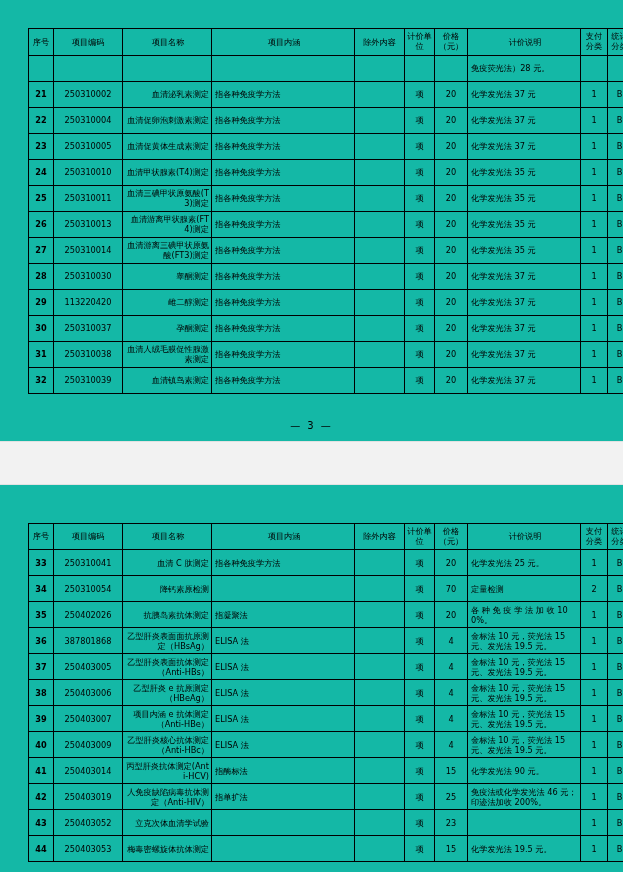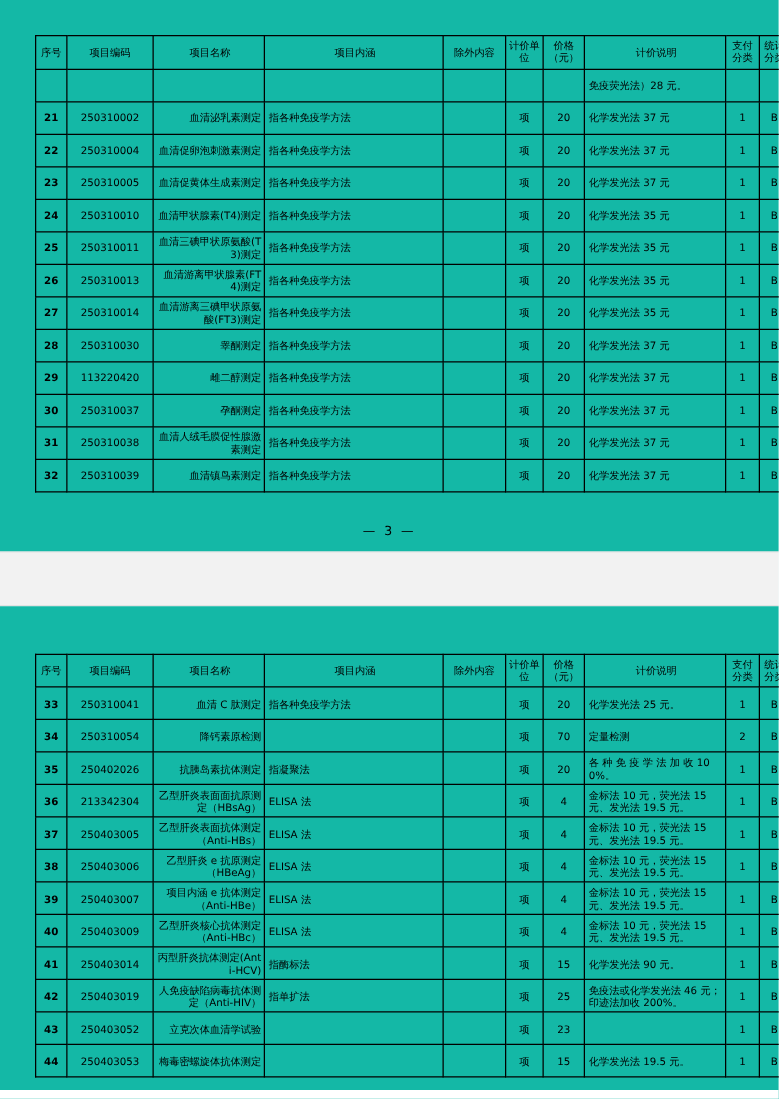--- a/index.html
+++ b/index.html
@@ -294,21 +294,21 @@
         <td class="c-conn">指凝聚法</td>
         <td class="c-excl"></td>
         <td class="c-unit">项</td>
         <td class="c-price">20</td>
         <td class="c-desc">各 种 免 疫 学 法 加 收 100%。</td>
         <td class="c-pay">1</td>
         <td class="c-stat">B</td>
       </tr>
       <tr class="tall">
         <td class="c-seq">36</td>
-        <td class="c-code">213342304</td>
+        <td class="c-code">387801868</td>
         <td class="c-name">乙型肝炎表面面抗原测定（HBsAg）</td>
         <td class="c-conn">ELISA 法</td>
         <td class="c-excl"></td>
         <td class="c-unit">项</td>
         <td class="c-price">4</td>
         <td class="c-desc">金标法 10 元，荧光法 15 元、发光法 19.5 元。</td>
         <td class="c-pay">1</td>
         <td class="c-stat">B</td>
       </tr>
       <tr class="tall">

